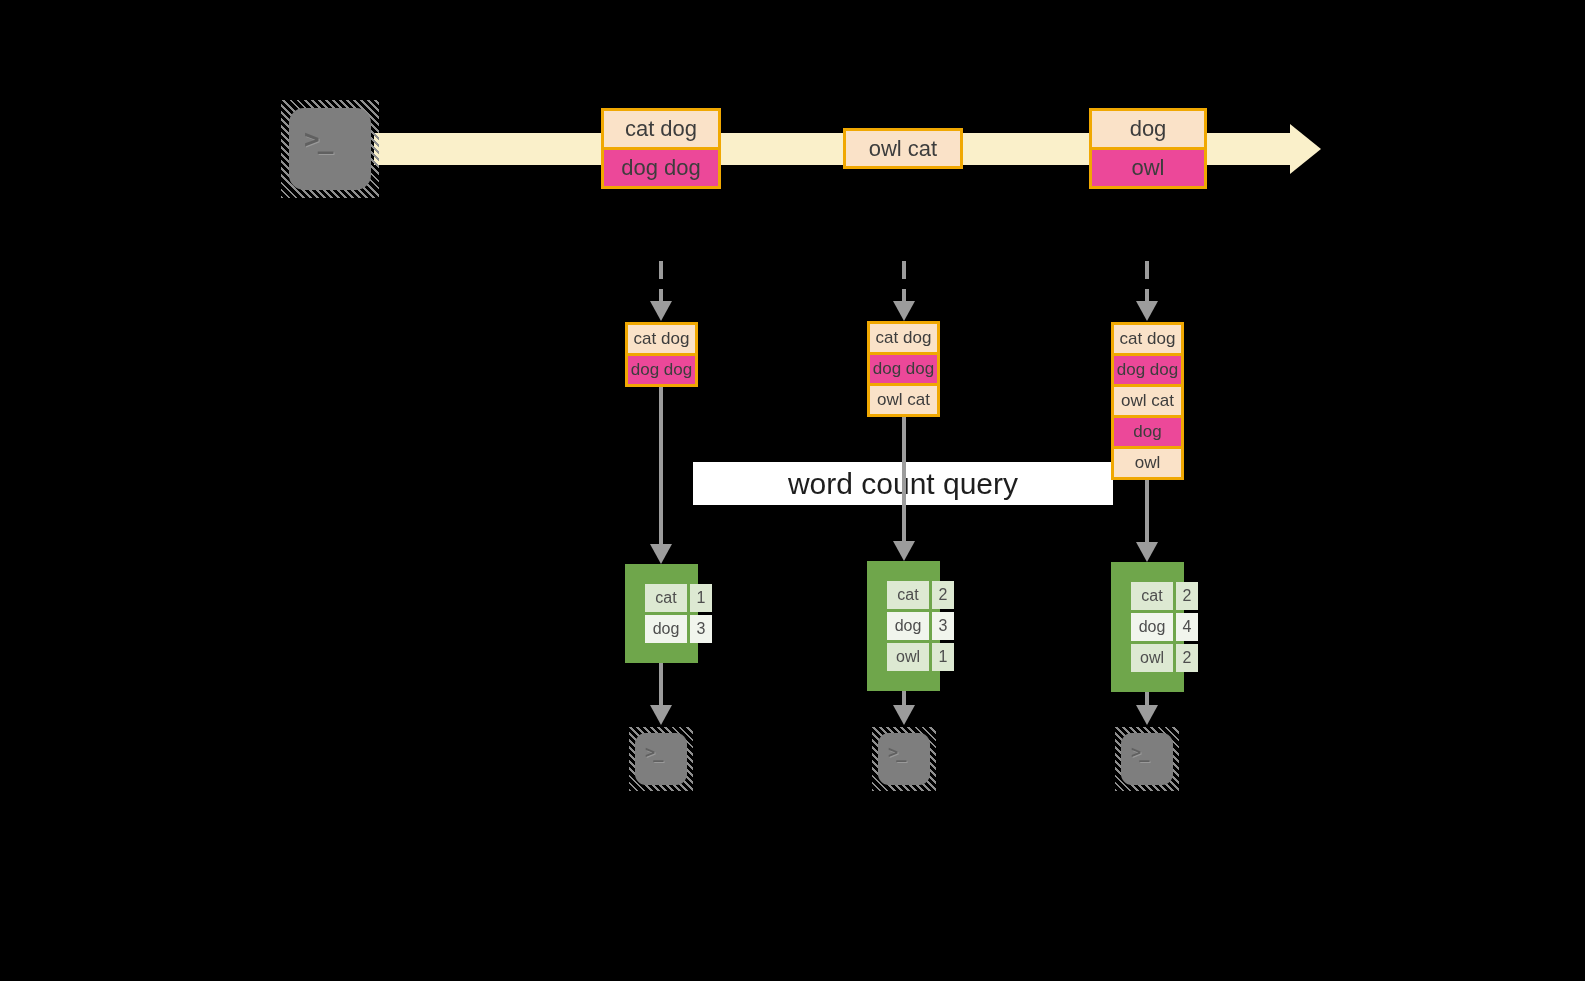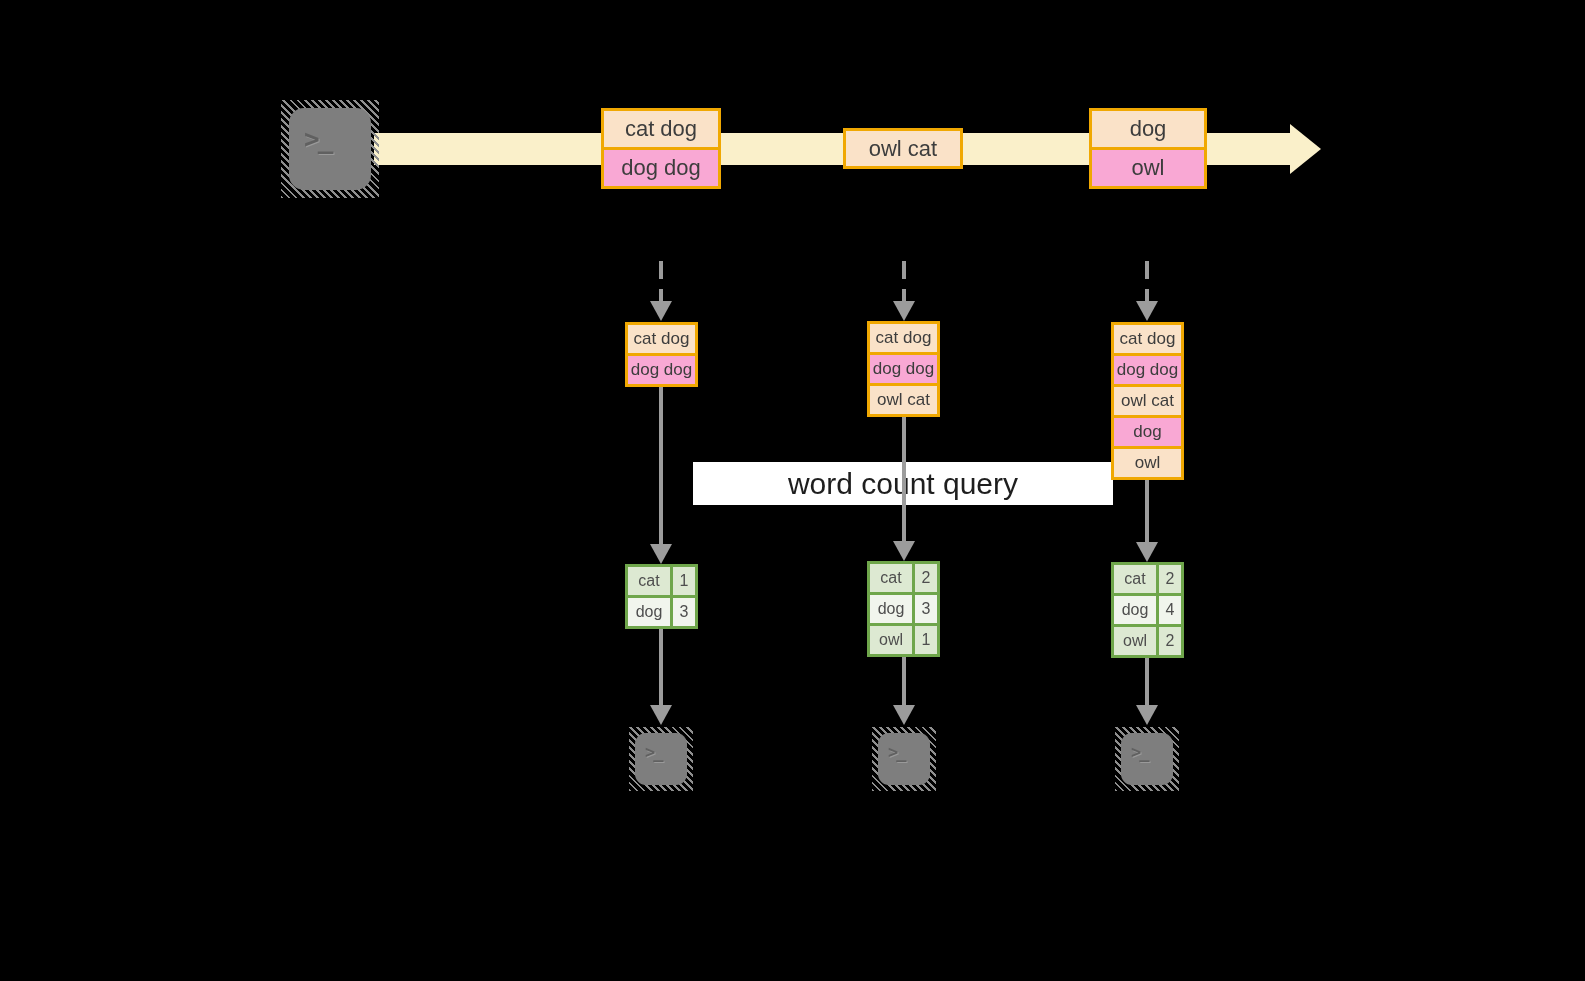--- a/index.html
+++ b/index.html
@@ -11,23 +11,23 @@
   .band { position:absolute; left:374px; top:133px; width:916px; height:32px; background:#FAF0CA; z-index:1; }
   .band-head { position:absolute; left:1290px; top:124px; width:0; height:0;
     border-top:25px solid transparent; border-bottom:25px solid transparent;
     border-left:31px solid #FAF0CA; z-index:1; }
   
   .obox { position:absolute; background:#F0A802; padding:3px; display:flex; flex-direction:column; gap:3px; z-index:3; box-sizing:border-box; }
   .orow { display:flex; align-items:center; justify-content:center; color:#3D3D3D; }
   .obox.big .orow { height:36px; font-size:22px; }
   .obox.small .orow { height:28px; font-size:17px; }
   .peach { background:#FAE2C8; }
-  .cream { background:#f9a8d4; }
+  .cream { background:#ec4899; }
   
-  .gtable { position:absolute; background:#6FA64B; padding:3px; display:grid; grid-template-columns:42px 22px; gap:3px; z-index:3; box-sizing:border-box; width:73px; }
+  .gtable { position:absolute; background:#6FA64B; padding:20px; display:grid; grid-template-columns:42px 22px; gap:3px; z-index:3; box-sizing:border-box; width:73px; }
   .gcell { height:28px; display:flex; align-items:center; justify-content:center; font-size:16px; color:#4E4E4E; }
   .gdark { background:#DDE9D2; }
   .glight { background:#F1F5ED; }
   
   .vline { position:absolute; width:4px; background:#9C9C9C; z-index:2; margin-left:-2px; }
   .vdash { position:absolute; width:4px; z-index:2; margin-left:-2px;
     background:repeating-linear-gradient(to bottom, #9C9C9C 0 18px, transparent 18px 28px); }
   .ahead { position:absolute; width:0; height:0; z-index:2; margin-left:-11px;
     border-left:11px solid transparent; border-right:11px solid transparent;
     border-top:20px solid #9C9C9C; }

